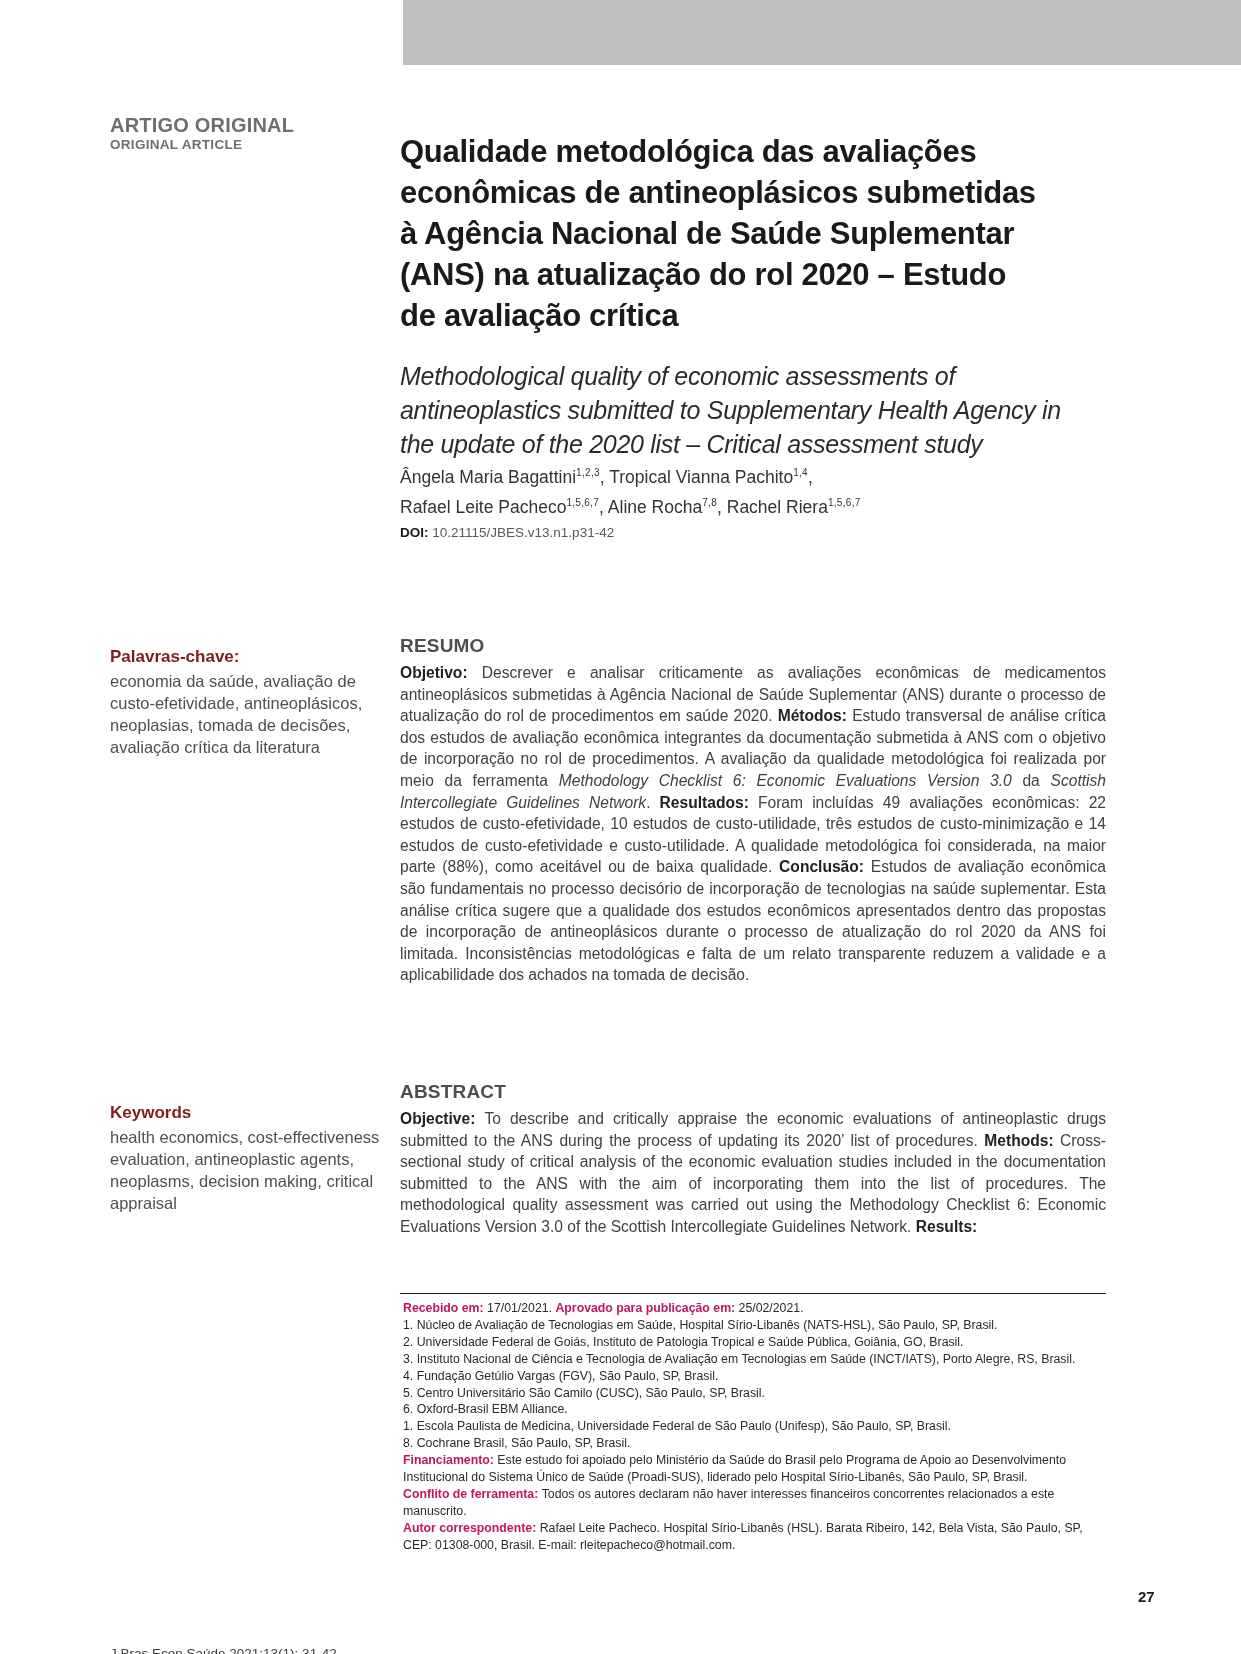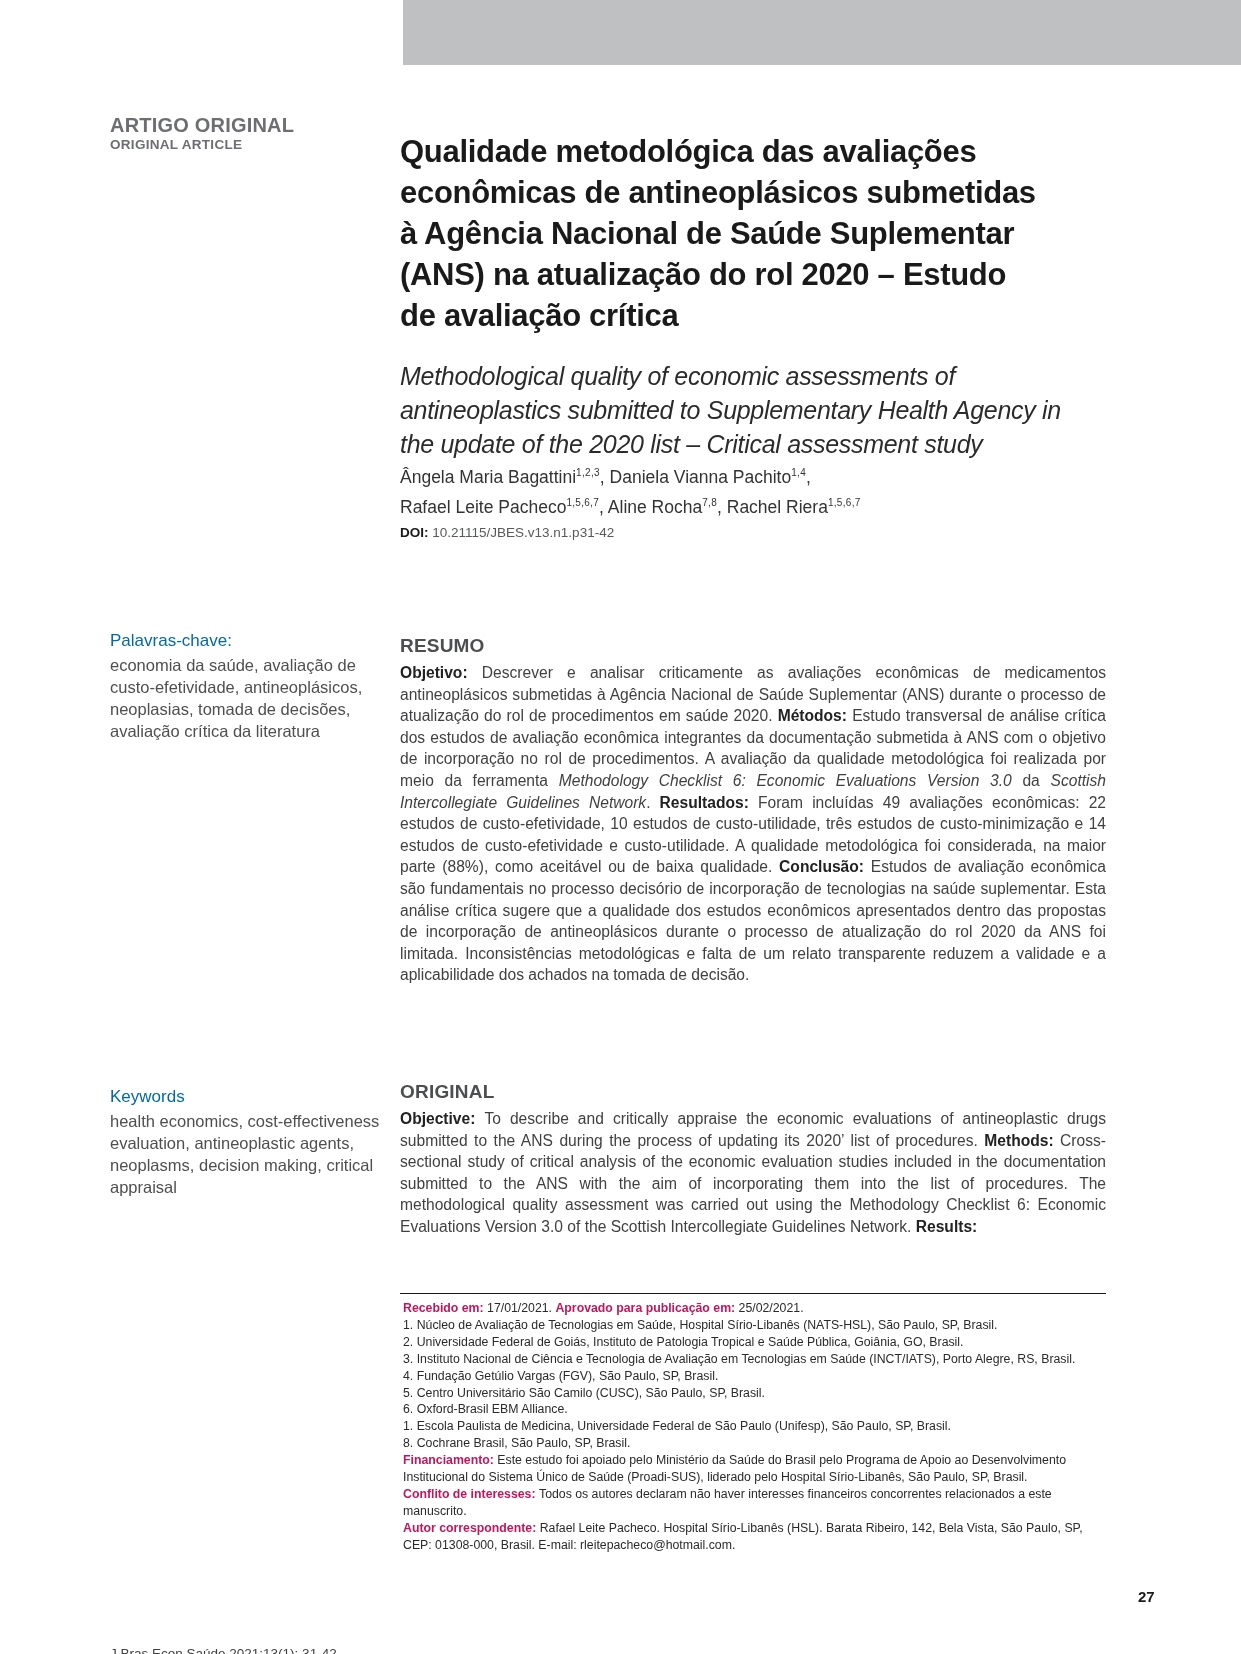--- a/index.html
+++ b/index.html
@@ -19,21 +19,21 @@
 
   .authors{position:absolute;left:400px;top:460px;width:700px;
     font-size:17.5px;font-weight:300;color:#333333;line-height:25px;}
   .authors sup{font-size:10px;letter-spacing:0.3px;}
 
   .doi-line{position:absolute;left:400px;top:524px;font-size:13.5px;line-height:17px;}
   .doi-line .doi-label{font-weight:bold;color:#1a1a1a;}
   .doi-line .doi-value{color:#58595b;font-weight:300;}
 
   .side-block{position:absolute;left:110px;width:278px;color:#4f4f4f;}
-  .side-block .side-heading{font-size:17px;font-weight:normal;color:#0369a1;margin:0 0 2px 0;line-height:22px;}
+  .side-block .side-heading{font-size:17px;font-weight:bold;color:#7f1d1d;margin:16px 0 2px 0;line-height:22px;}
   .side-block .side-text{font-size:16.5px;font-weight:300;line-height:22px;margin:0;}
   .kw-pt{top:630px;}
   .kw-en{top:1086px;}
 
   .section-heading{font-size:19px;font-weight:bold;color:#4d4e50;line-height:24px;margin:0 0 4px 0;letter-spacing:0.2px;}
   .main-block{position:absolute;left:400px;width:706px;}
   .resumo-block{top:634px;}
   .abstract-block{top:1080px;}
   .body-text{font-size:15.6px;font-weight:400;color:#414042;line-height:21.6px;text-align:justify;margin:0;}
   .seg-b{font-weight:bold;color:#222;}
@@ -58,21 +58,21 @@
   <div class="kicker">
     <div class="pt">ARTIGO ORIGINAL</div>
     <div class="en">ORIGINAL ARTICLE</div>
   </div>
 
   <h1 class="title-pt">Qualidade metodológica das avaliações econômicas de antineoplásicos submetidas à Agência Nacional de Saúde Suplementar (ANS) na atualização do rol 2020 – Estudo de avaliação crítica</h1>
 
   <h2 class="title-en">Methodological quality of economic assessments of antineoplastics submitted to Supplementary Health Agency in the update of the 2020 list – Critical assessment study</h2>
 
   <div class="authors">
-    <div><span>Ângela Maria Bagattini</span><sup>1,2,3</sup><span>, </span><span>Daniela Vianna Pachito</span><sup>1,4</sup><span>,</span></div>
+    <div><span>Ângela Maria Bagattini</span><sup>1,2,3</sup><span>, </span><span>Tropical Vianna Pachito</span><sup>1,4</sup><span>,</span></div>
     <div><span>Rafael Leite Pacheco</span><sup>1,5,6,7</sup><span>, </span><span>Aline Rocha</span><sup>7,8</sup><span>, </span><span>Rachel Riera</span><sup>1,5,6,7</sup><span></span></div>
   </div>
 
   <div class="doi-line">
     <span class="doi-label">DOI:</span>
     <span class="doi-value">10.21115/JBES.v13.n1.p31-42</span>
   </div>
 
   <div class="side-block kw-pt">
     <p class="side-heading">Palavras-chave:</p>
@@ -83,37 +83,37 @@
     <h3 class="section-heading">RESUMO</h3>
     <p class="body-text"><span class="seg-b">Objetivo: </span><span class="seg-n">Descrever e analisar criticamente as avaliações econômicas de medicamentos antineoplásicos submetidas à Agência Nacional de Saúde Suplementar (ANS) durante o processo de atualização do rol de procedimentos em saúde 2020. </span><span class="seg-b">Métodos: </span><span class="seg-n">Estudo transversal de análise crítica dos estudos de avaliação econômica integrantes da documentação submetida à ANS com o objetivo de incorporação no rol de procedimentos. A avaliação da qualidade metodológica foi realizada por meio da ferramenta </span><span class="seg-i">Methodology Checklist 6: Economic Evaluations Version 3.0</span><span class="seg-n"> da </span><span class="seg-i">Scottish Intercollegiate Guidelines Network</span><span class="seg-n">. </span><span class="seg-b">Resultados: </span><span class="seg-n">Foram incluídas 49 avaliações econômicas: 22 estudos de custo-efetividade, 10 estudos de custo-utilidade, três estudos de custo-minimização e 14 estudos de custo-efetividade e custo-utilidade. A qualidade metodológica foi considerada, na maior parte (88%), como aceitável ou de baixa qualidade. </span><span class="seg-b">Conclusão: </span><span class="seg-n">Estudos de avaliação econômica são fundamentais no processo decisório de incorporação de tecnologias na saúde suplementar. Esta análise crítica sugere que a qualidade dos estudos econômicos apresentados dentro das propostas de incorporação de antineoplásicos durante o processo de atualização do rol 2020 da ANS foi limitada. Inconsistências metodológicas e falta de um relato transparente reduzem a validade e a aplicabilidade dos achados na tomada de decisão.</span></p>
   </div>
 
   <div class="side-block kw-en">
     <p class="side-heading">Keywords</p>
     <p class="side-text">health economics, cost-effectiveness evaluation, antineoplastic agents, neoplasms, decision making, critical appraisal</p>
   </div>
 
   <div class="main-block abstract-block">
-    <h3 class="section-heading">ORIGINAL</h3>
+    <h3 class="section-heading">ABSTRACT</h3>
     <p class="body-text"><span class="seg-b">Objective: </span><span class="seg-n">To describe and critically appraise the economic evaluations of antineoplastic drugs submitted to the ANS during the process of updating its 2020’ list of procedures. </span><span class="seg-b">Methods: </span><span class="seg-n">Cross-sectional study of critical analysis of the economic evaluation studies included in the documentation submitted to the ANS with the aim of incorporating them into the list of procedures. The methodological quality assessment was carried out using the Methodology Checklist 6: Economic Evaluations Version 3.0 of the Scottish Intercollegiate Guidelines Network. </span><span class="seg-b">Results:</span></p>
   </div>
 
   <div class="footnote-rule"></div>
 
   <div class="footnotes">
     <p class="fn-line"><span class="seg-b">Recebido em: </span><span class="seg-n">17/01/2021. </span><span class="seg-b">Aprovado para publicação em: </span><span class="seg-n">25/02/2021.</span></p>
     <p class="fn-line"><span class="seg-n">1. Núcleo de Avaliação de Tecnologias em Saúde, Hospital Sírio-Libanês (NATS-HSL), São Paulo, SP, Brasil.</span></p>
     <p class="fn-line"><span class="seg-n">2. Universidade Federal de Goiás, Instituto de Patologia Tropical e Saúde Pública, Goiânia, GO, Brasil.</span></p>
     <p class="fn-line"><span class="seg-n">3. Instituto Nacional de Ciência e Tecnologia de Avaliação em Tecnologias em Saúde (INCT/IATS), Porto Alegre, RS, Brasil.</span></p>
     <p class="fn-line"><span class="seg-n">4. Fundação Getúlio Vargas (FGV), São Paulo, SP, Brasil.</span></p>
     <p class="fn-line"><span class="seg-n">5. Centro Universitário São Camilo (CUSC), São Paulo, SP, Brasil.</span></p>
     <p class="fn-line"><span class="seg-n">6. Oxford-Brasil EBM Alliance.</span></p>
     <p class="fn-line"><span class="seg-n">1. Escola Paulista de Medicina, Universidade Federal de São Paulo (Unifesp), São Paulo, SP, Brasil.</span></p>
     <p class="fn-line"><span class="seg-n">8. Cochrane Brasil, São Paulo, SP, Brasil.</span></p>
     <p class="fn-line"><span class="seg-b">Financiamento: </span><span class="seg-n">Este estudo foi apoiado pelo Ministério da Saúde do Brasil pelo Programa de Apoio ao Desenvolvimento Institucional do Sistema Único de Saúde (Proadi-SUS), liderado pelo Hospital Sírio-Libanês, São Paulo, SP, Brasil.</span></p>
-    <p class="fn-line"><span class="seg-b">Conflito de interesses: </span><span class="seg-n">Todos os autores declaram não haver interesses financeiros concorrentes relacionados a este manuscrito.</span></p>
+    <p class="fn-line"><span class="seg-b">Conflito de ferramenta: </span><span class="seg-n">Todos os autores declaram não haver interesses financeiros concorrentes relacionados a este manuscrito.</span></p>
     <p class="fn-line"><span class="seg-b">Autor correspondente: </span><span class="seg-n">Rafael Leite Pacheco. Hospital Sírio-Libanês (HSL). Barata Ribeiro, 142, Bela Vista, São Paulo, SP, CEP: 01308-000, Brasil. E-mail: rleitepacheco@hotmail.com.</span></p>
   </div>
 
   <div class="footer-journal">J Bras Econ Saúde 2021;13(1): 31-42</div>
   <div class="footer-page">27</div>
 
 </div>
 
 </body></html>

